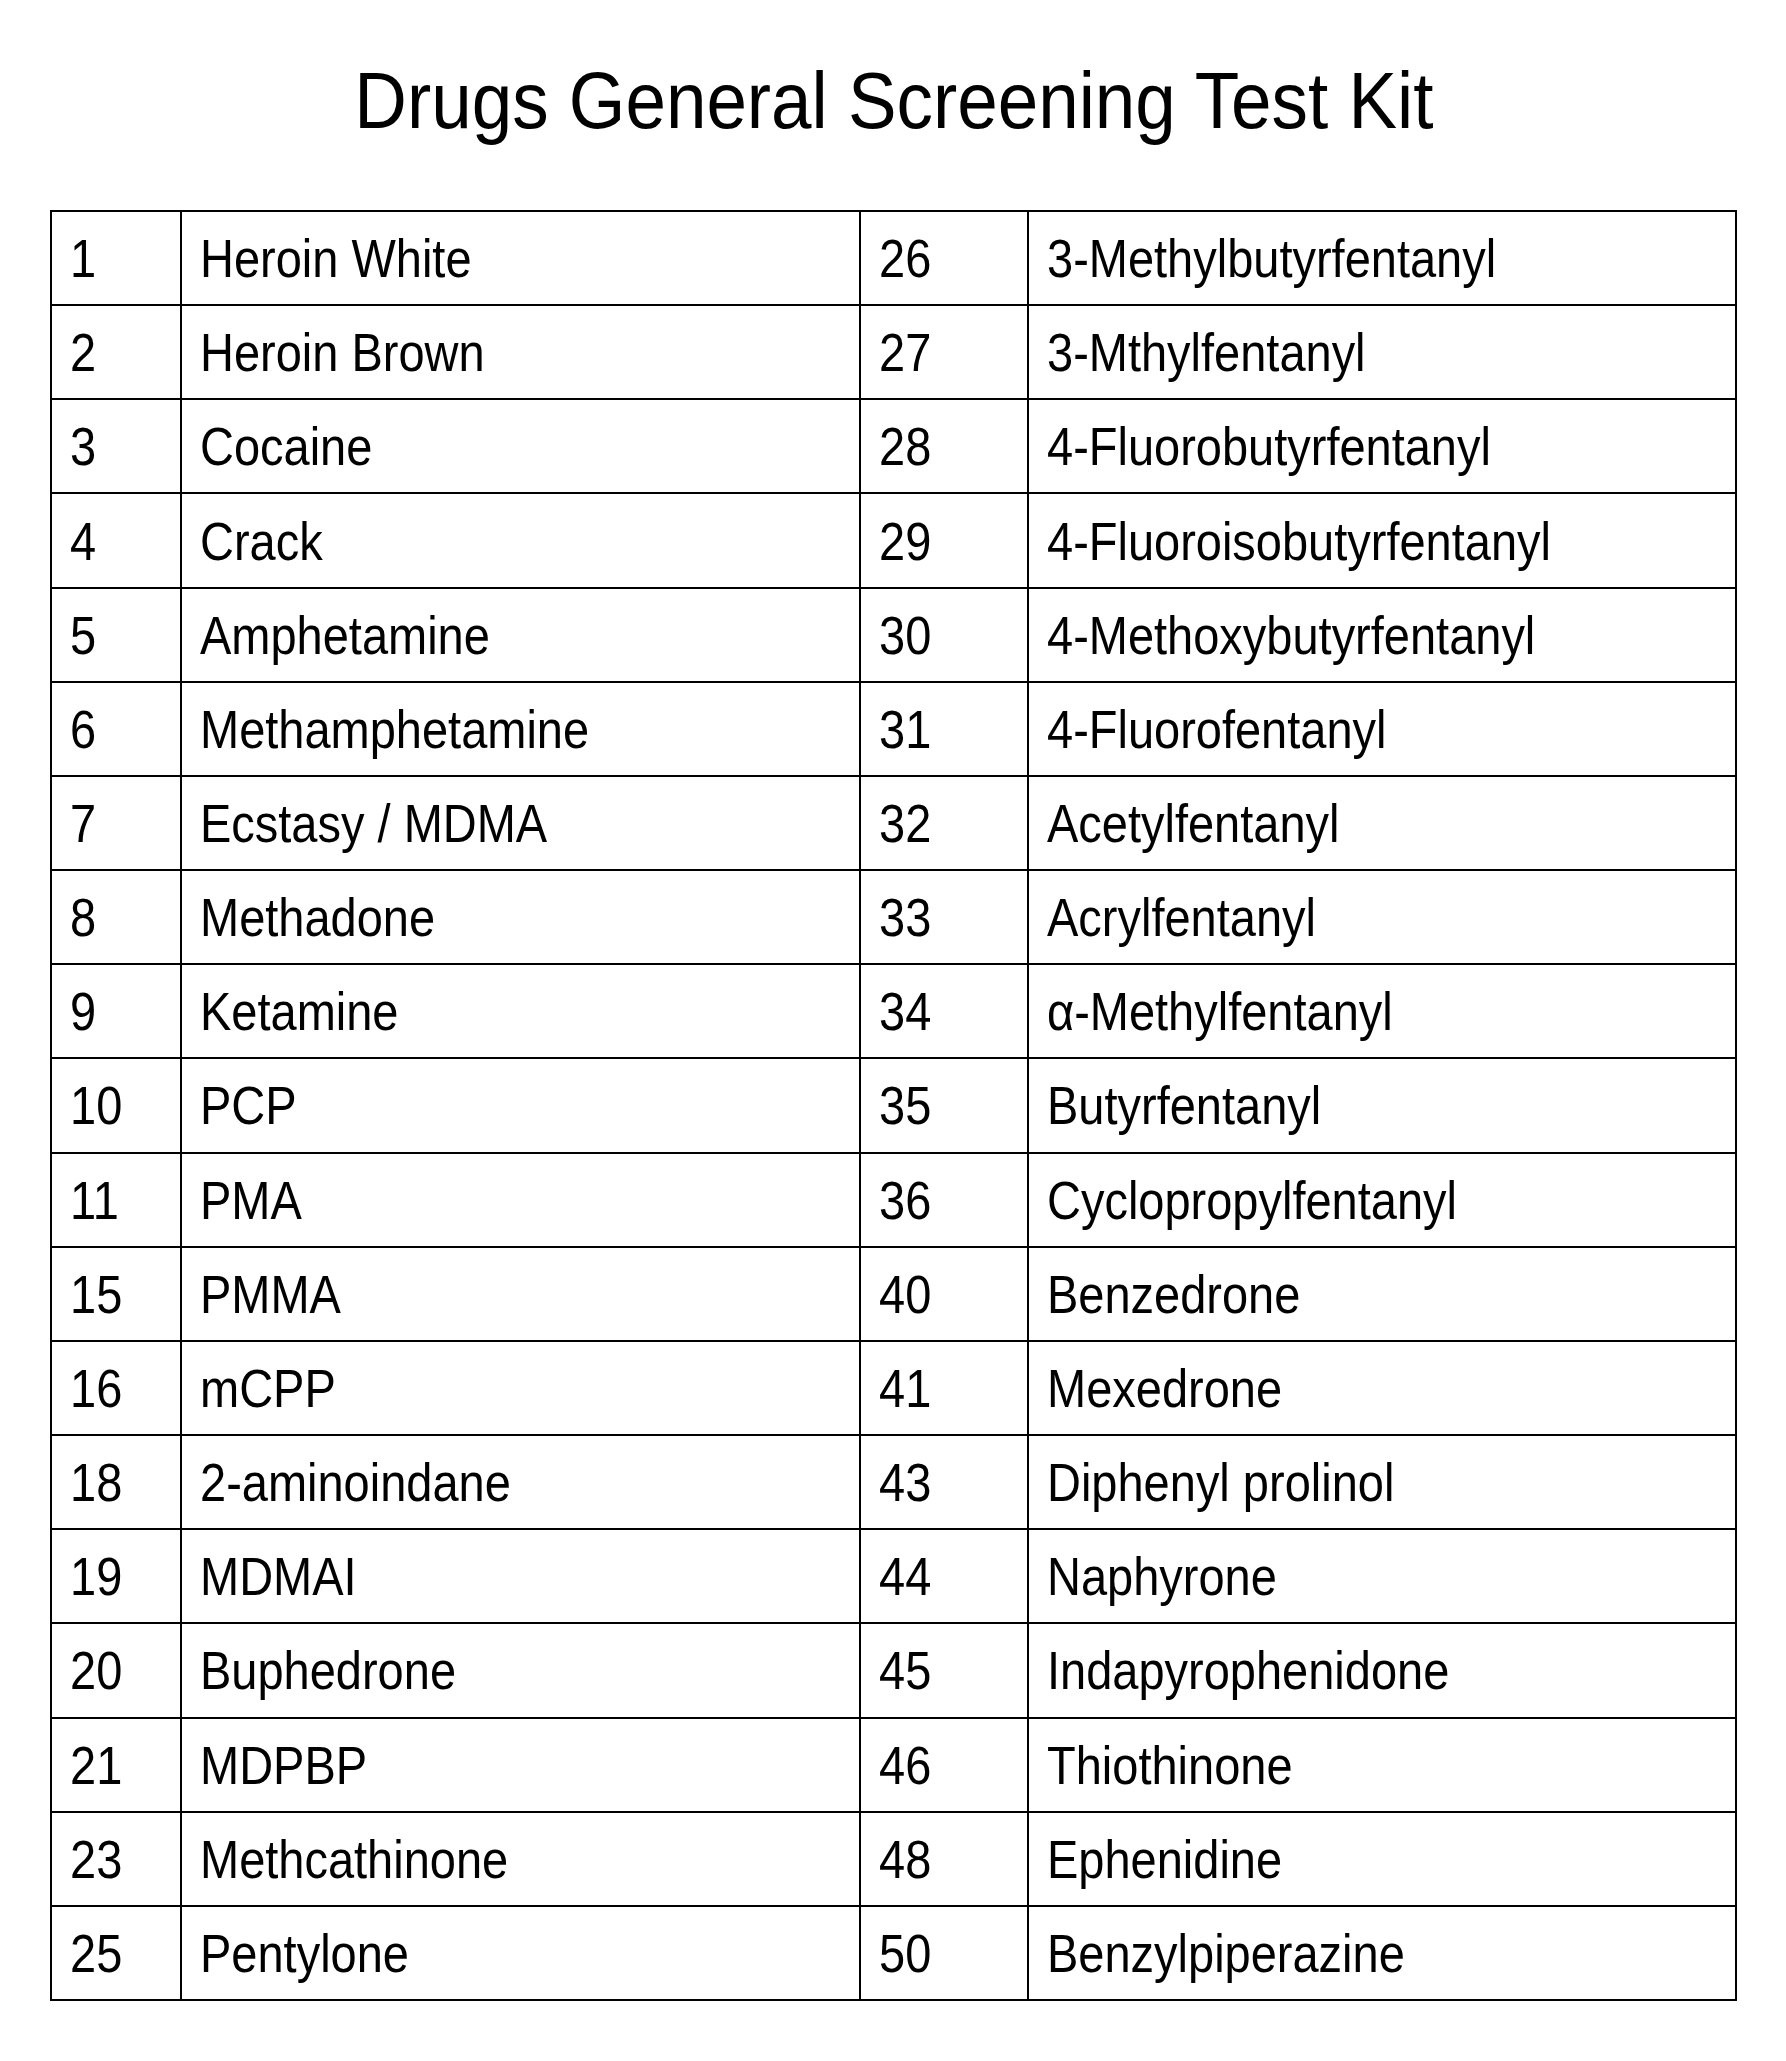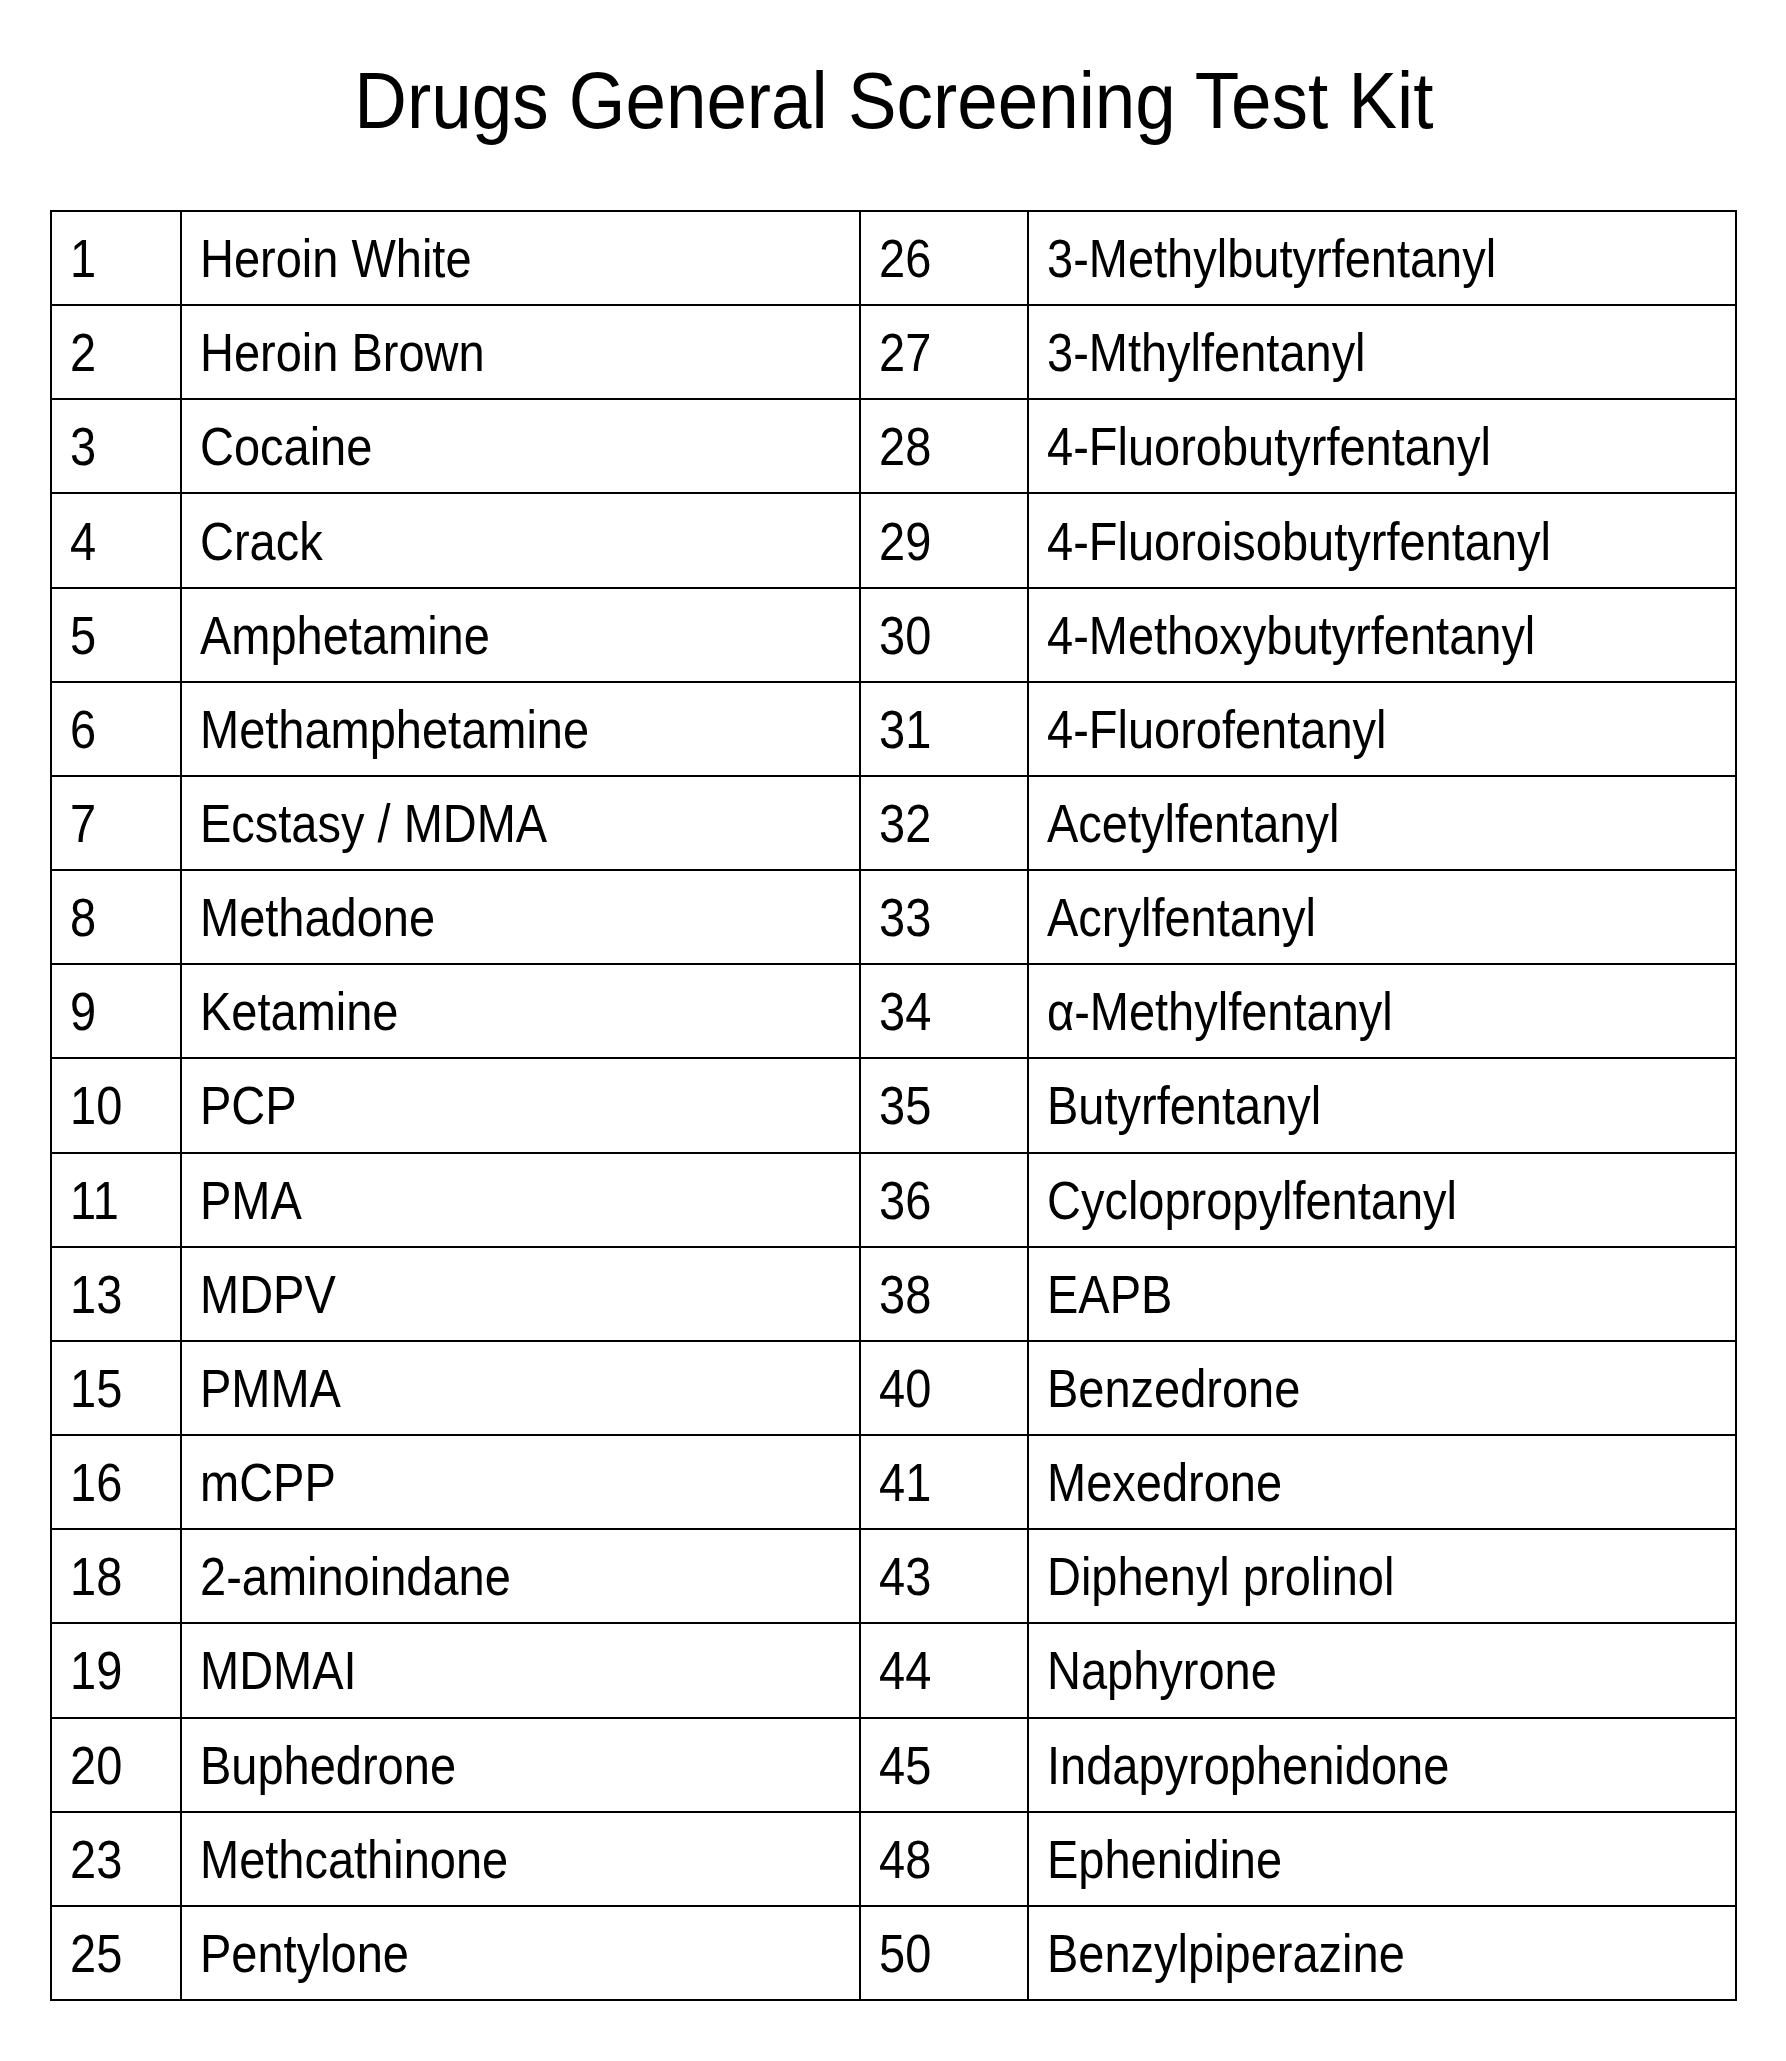--- a/index.html
+++ b/index.html
@@ -140,26 +140,20 @@
   </tr>
 
   <tr>
     <td><span class="t">11</span></td>
     <td><span class="t">PMA</span></td>
     <td><span class="t">36</span></td>
     <td><span class="t">Cyclopropylfentanyl</span></td>
   </tr>
 
 
-  <tr>
-    <td><span class="t">13</span></td>
-    <td><span class="t">MDPV</span></td>
-    <td><span class="t">38</span></td>
-    <td><span class="t">EAPB</span></td>
-  </tr>
 
 
   <tr>
     <td><span class="t">15</span></td>
     <td><span class="t">PMMA</span></td>
     <td><span class="t">40</span></td>
     <td><span class="t">Benzedrone</span></td>
   </tr>
 
   <tr>
@@ -184,20 +178,26 @@
     <td><span class="t">Naphyrone</span></td>
   </tr>
 
   <tr>
     <td><span class="t">20</span></td>
     <td><span class="t">Buphedrone</span></td>
     <td><span class="t">45</span></td>
     <td><span class="t">Indapyrophenidone</span></td>
   </tr>
 
+  <tr>
+    <td><span class="t">21</span></td>
+    <td><span class="t">MDPBP</span></td>
+    <td><span class="t">46</span></td>
+    <td><span class="t">Thiothinone</span></td>
+  </tr>
 
 
   <tr>
     <td><span class="t">23</span></td>
     <td><span class="t">Methcathinone</span></td>
     <td><span class="t">48</span></td>
     <td><span class="t">Ephenidine</span></td>
   </tr>
 
 

